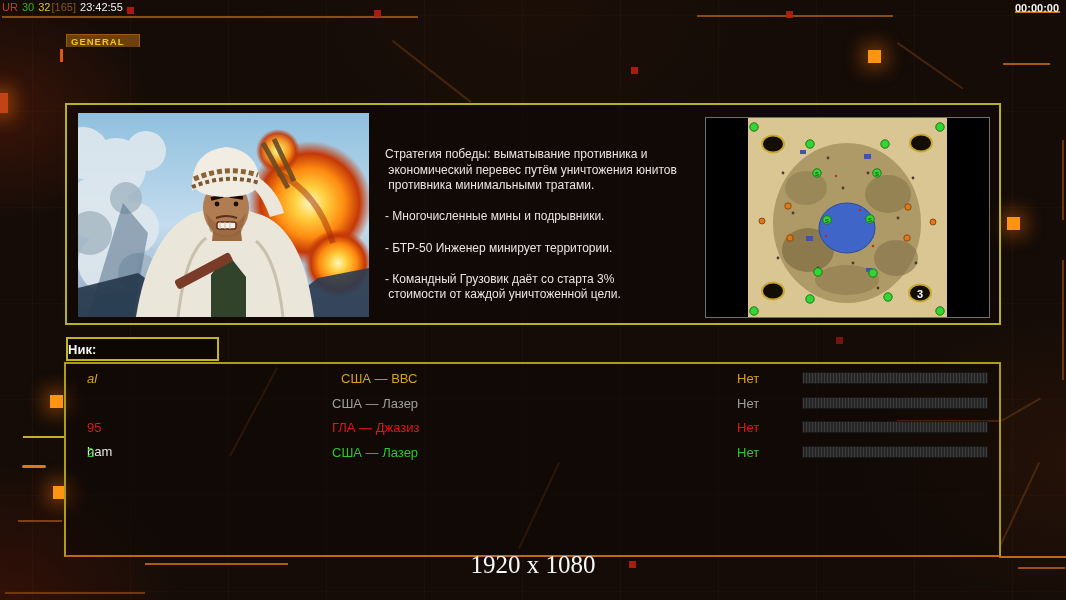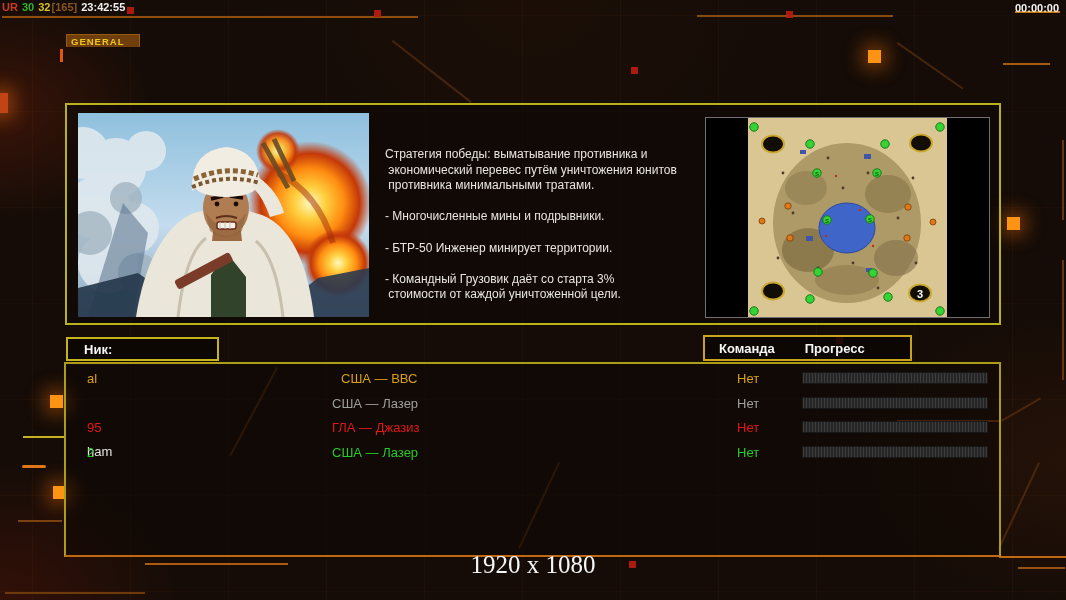--- a/index.html
+++ b/index.html
@@ -25,21 +25,21 @@
       repeating-linear-gradient(0deg, rgba(175,85,25,.06) 0 1px, transparent 1px 96px);
     background-position:32px 0, 0 -8px;
   }
   .deco{position:absolute;pointer-events:none;}
   .sq-o{width:13px;height:13px;background:#ff9314;box-shadow:0 0 18px 6px rgba(255,120,10,.40);}
   .sq-r{width:7px;height:7px;background:#b81c10;opacity:.92;}
   .ln{height:2px;background:#a85a10;}
   .dl{height:2px;background:#6e3810;opacity:.55;transform-origin:left top;}
 
   
-  .debug-text{position:absolute;left:2px;top:1px;font-size:11px;font-weight:bold;letter-spacing:0;}
+  .debug-text{position:absolute;left:2px;top:1px;font-size:11px;font-weight:normal;letter-spacing:0;}
   .debug-text span{margin-right:1px;}
   .timer{position:absolute;left:1015px;top:2px;width:50px;font-size:11px;font-weight:bold;color:#f2f2f2;}
 
   
   .general-tab{position:absolute;left:66px;top:34px;width:74px;height:13px;
     background:#6e3f0c;border:1px solid #9a5a10;border-bottom:none;
     color:#eec61e;font-size:9.5px;font-weight:bold;letter-spacing:1px;
     line-height:13px;padding-left:4px;box-sizing:border-box;}
   .title-box{position:absolute;left:66px;top:48px;width:370px;height:30px;box-sizing:border-box;
     border:2px solid #d2d22a;background:rgba(8,5,3,.78);
@@ -51,21 +51,21 @@
   .portrait{position:absolute;left:11px;top:8px;width:291px;height:204px;background:#000;overflow:hidden;}
   .strategy{position:absolute;left:318px;top:42px;width:308px;
     color:#e9e5e1;font-size:12px;line-height:15.6px;white-space:pre-line;}
   .minimap-frame{position:absolute;left:638px;top:12px;width:285px;height:201px;
     background:#000;border:1px solid #6f6f6f;box-sizing:border-box;}
   .minimap-frame svg{position:absolute;left:42px;top:0;}
 
   
   .hdr-box{position:absolute;box-sizing:border-box;border:2px solid #c4b41e;background:rgba(10,6,3,.75);
     color:#f5f5f5;font-size:13px;font-weight:bold;display:flex;align-items:center;}
-  .hdr-nick{left:66px;top:337px;width:153px;height:24px;padding-left:16px;text-align:right;}
+  .hdr-nick{left:66px;top:337px;width:153px;height:24px;text-align:right;}
   .hdr-general{left:317px;top:337px;width:210px;height:24px;padding-left:14px;}
   .hdr-team{left:703px;top:335px;width:209px;height:26px;padding-left:14px;border-color:#c9a41c;}
   .hdr-team .gap{width:30px;}
 
   
   .player-table{position:absolute;left:64px;top:362px;width:937px;height:195px;box-sizing:border-box;
     border:2px solid #ac9c18;border-bottom-color:#c06812;background:rgba(12,7,4,.45);padding-top:4px;}
   .player-row{position:relative;height:24.5px;font-size:13px;}
   .player-row .col{position:absolute;top:3px;white-space:nowrap;}
   .col-nick{left:21px;}
@@ -291,29 +291,24 @@
         </g>
 
         <text x="172" y="180" fill="#ffffff" font-family="Liberation Sans,sans-serif" font-size="11" font-weight="bold" text-anchor="middle">3</text>
       </svg>
     </div>
   </div>
 
   <div class="hdr-box hdr-nick">
     <span>Ник:</span>
   </div>
-  <div class="hdr-box hdr-team">
-    <span>Команда</span>
-    <span class="gap"></span>
-    <span>Прогресс</span>
-  </div>
 
   <div class="player-table" id="player-table">
       <div class="player-row">
-        <span class="col col-nick" style="color: rgb(216, 160, 24);">al</span>
+        <span class="col col-nick" style="color: rgb(216, 160, 24); font-style: italic;">al</span>
         <span class="col col-general" style="color: rgb(216, 160, 24); margin-left: 9px;">США — ВВС</span>
         <span class="col col-team" style="color: rgb(216, 160, 24);">Нет</span>
         <div class="progress-bar">
           <div class="progress-fill" style="width: 0%;"></div>
         </div>
       </div>
       <div class="player-row">
         <span class="col col-nick" style="color: #e5e5e5; margin-top: 48px;">ham</span>
         <span class="col col-general" style="color: rgb(159, 159, 159);">США — Лазер</span>
         <span class="col col-team" style="color: rgb(159, 159, 159);">Нет</span>

